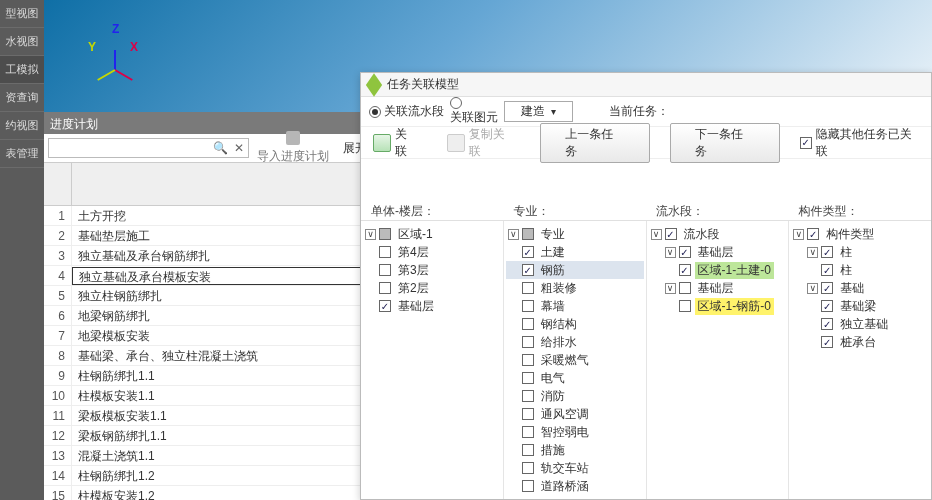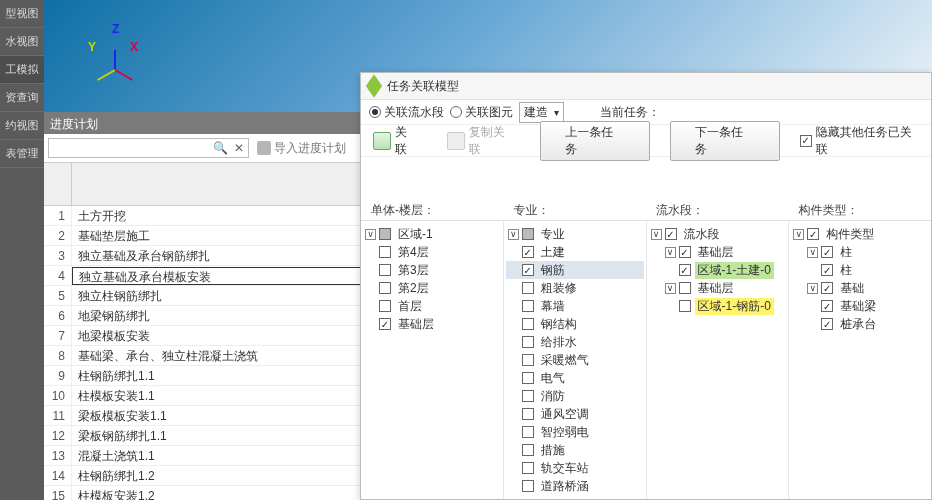--- a/index.html
+++ b/index.html
@@ -72,21 +72,21 @@
   .search-box {
     flex: 0 0 140px;
     display: flex;
     align-items: center;
     border: 1px solid #bbb;
     height: 20px;
     background: #fff;
   }
   .search-box input { border: none; outline: none; flex: 1; font-size: 12px; padding: 0 4px; }
   .search-box .ico { width: 18px; text-align: center; color: #666; cursor: pointer; font-size: 12px;}
-  .tool-btn { display: flex; align-items: center; gap: 3px; color: #777; padding: 2px 4px; cursor: pointer; }
+  .tool-btn { display: flex; align-items: center; gap: 3px; color: #777; padding: 2px 4px; cursor: pointer; flex-direction: column; }
   .tool-btn .ico-sq { width:14px; height:14px; display:inline-block; background:#b6b6b6; border-radius:2px; position:relative;}
   .tool-link { color: #333; cursor: pointer; padding: 2px 6px; }
   
   .task-table { width: 100%; }
   .task-table .th-row { display:flex; background:#efefef; border-top:1px solid #ccc; border-bottom:1px solid #ccc; }
   .task-table .th { padding:4px 6px; border-right:1px solid #ccc; text-align:center; }
   .th.num { width:28px;}
   .th.name { flex:1;}
   .th.flag { width:60px; background:#fff3a9; font-weight:bold;}
   .th.stat { width:20px; border-right:none;}
@@ -107,21 +107,21 @@
     border:1px solid #bbb;
     display:flex;
     flex-direction:column;
     box-shadow: 0 2px 8px rgba(0,0,0,.2);
   }
   .dlg-title { height:32px; display:flex; align-items:center; padding:0 6px; gap:6px; background:#f6f6f6; border-bottom:1px solid #e0e0e0;}
   .dlg-title .cube { width:14px; height:14px; background:#8fc43e; transform:rotate(45deg) skew(10deg,10deg);}
   .dlg-row1 { display:flex; align-items:center; height:30px; padding:0 8px; gap:6px; border-bottom:1px solid #eee;}
   .radio { width:12px; height:12px; border:1px solid #666; border-radius:50%; display:inline-flex; align-items:center; justify-content:center; margin-right:3px;}
   .radio .dot { width:6px; height:6px; background:#333; border-radius:50%;}
-  .dd { border:1px solid #aaa; padding:1px 4px; display:flex; align-items:center; gap:6px; cursor:pointer;}
+  .dd { border:1px solid #aaa; padding:1px 16px; display:flex; align-items:center; gap:6px; cursor:pointer;}
   .dd::after { content:"▾"; font-size:10px; color:#333;}
   .dlg-row2 { display:flex; align-items:center; height:32px; padding:0 8px; gap:20px; border-bottom:1px solid #eee;}
   .btn-ico { display:flex; align-items:center; gap:4px; padding:2px 4px; cursor:pointer;}
   .btn-ico.disabled { color:#aaa; }
   .ico-link { width:18px; height:18px; border:1px solid #6a6; background:linear-gradient(#e6f5e6,#b7e2b7); border-radius:2px; position:relative;}
   .ico-copy { width:18px; height:18px; border:1px solid #ccc; background:#eee; border-radius:2px;}
   .btn { border:1px solid #aaa; background:linear-gradient(#fff,#e9e9e9); padding:2px 24px; cursor:pointer; border-radius:2px;}
   .chk { width:12px; height:12px; border:1px solid #666; display:inline-flex; align-items:center; justify-content:center; margin-right:4px; background:#fff;}
   .chk.on::after { content:"✓"; font-size:10px; color:#225;}
   .dlg-colhdr { display:flex; height:22px; align-items:center;margin-top:44px;}
@@ -281,21 +281,21 @@
     <span class="cube"></span>
     <span>任务关联模型</span>
   </div>
   <div class="dlg-row1">
     <label style="display:flex;align-items:center;">
       <span class="radio">
           <span class="dot"></span>
         </span>
       <span>关联流水段</span>
     </label>
-    <label style="display:flex;align-items:center;">
+    <label style="display:flex;flex-direction:column;">
       <span class="radio"></span>
       <span>关联图元</span>
     </label>
     <span class="dd">
         <span>建造</span>
       </span>
     <span style="width:24px"></span>
     <span>当前任务：</span>
   </div>
   <div class="dlg-row2">
@@ -338,25 +338,20 @@
           <span class="chk"></span>
           <span class="lbl">第3层</span>
         </div>
         <div class="node i1">
           <span class="sp"></span>
           <span class="chk"></span>
           <span class="lbl">第2层</span>
         </div>
         <div class="node i1">
           <span class="sp"></span>
-          <span class="chk"></span>
-          <span class="lbl">首层</span>
-        </div>
-        <div class="node i1">
-          <span class="sp"></span>
           <span class="chk on"></span>
           <span class="lbl">基础层</span>
         </div>
       </div>
     <div class="tree-col" id="tree-major">
         <div class="node i0">
           <span class="sp"></span>
           <span class="tw">∨</span>
           <span class="chk" style="background:#bbb"></span>
           <span class="lbl">专业</span>
@@ -487,17 +482,22 @@
           <span class="lbl">基础</span>
         </div>
       <div class="node i2">
           <span class="sp"></span>
           <span class="chk on"></span>
           <span class="lbl">基础梁</span>
         </div>
       <div class="node i2">
           <span class="sp"></span>
           <span class="chk on"></span>
+          <span class="lbl">独立基础</span>
+        </div>
+      <div class="node i2">
+          <span class="sp"></span>
+          <span class="chk on"></span>
           <span class="lbl">桩承台</span>
         </div>
     </div>
   </div>
 </div>
 
 </body></html>

